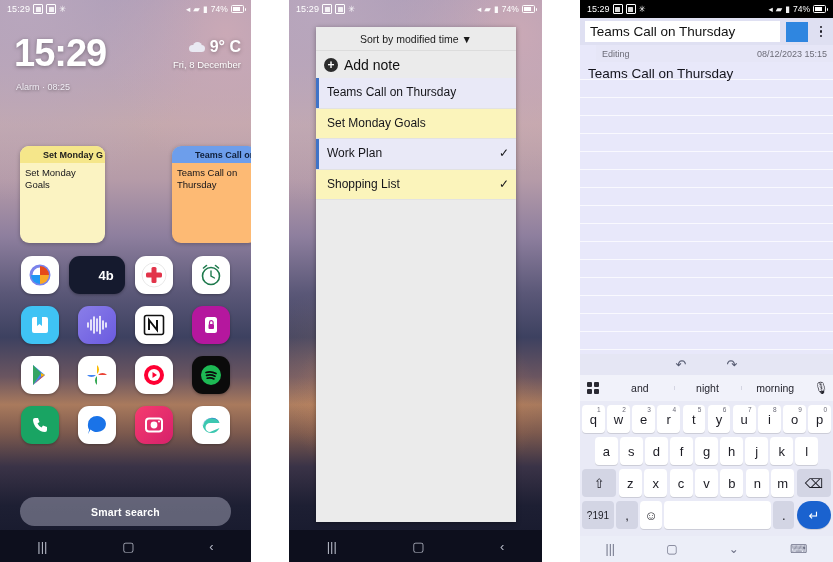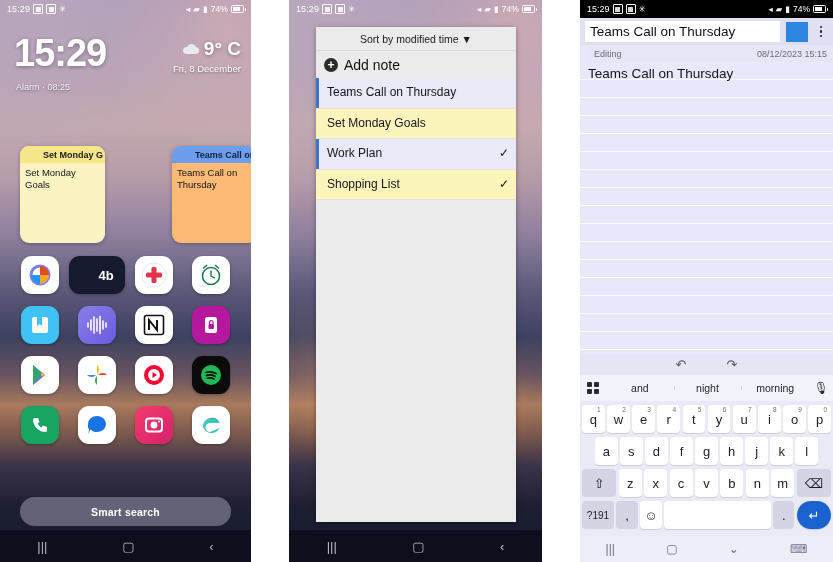--- a/index.html
+++ b/index.html
@@ -79,21 +79,21 @@
   .wrow{display:flex;align-items:center;justify-content:flex-end;gap:5px;}
   .cloud{
     position:relative;width:16px;height:10px;
   }
   .cloud:before{
     content:"";position:absolute;left:0;bottom:0;width:16px;height:7px;background:#e9e9f2;border-radius:5px;
   }
   .cloud:after{
     content:"";position:absolute;left:4px;top:0;width:9px;height:9px;background:#e9e9f2;border-radius:50%;
   }
-  .temp{font-size:19px;font-weight:bold;text-shadow:0 1px 4px rgba(0,0,0,.35);}
+  .temp{font-size:16px;font-weight:bold;text-shadow:0 1px 4px rgba(0,0,0,.35);}
   .wdate{font-size:9.5px;margin-top:3px;text-shadow:0 1px 3px rgba(0,0,0,.45);}
 
   
   .widgets{position:absolute;top:146px;left:0;right:0;height:105px;}
   .nwidget{
     position:absolute;top:0;width:85px;height:97px;border-radius:9px;overflow:hidden;
     box-shadow:0 1px 4px rgba(0,0,0,.28);
   }
   #widget-yellow{left:20px;background:#fbf3c2;}
   #widget-lav{left:144px;background:#fdba74;margin-left:28px;}
@@ -181,21 +181,21 @@
   }
   .p3-input{
     flex:1;background:#ffffff;height:21px;display:flex;align-items:center;padding:0 4px;
     box-sizing:border-box;font-size:13.5px;color:#111;
     border:1px solid #ffffff;white-space:nowrap;overflow:hidden;
   }
   .swatch{width:22px;height:20px;background:#2f86e0;flex:0 0 auto;}
   .kebab{width:14px;display:flex;flex-direction:column;align-items:center;gap:2px;flex:0 0 auto;}
   .kebab i{width:2.5px;height:2.5px;background:#1b1b24;border-radius:50%;display:block;}
   .p3-meta{
-    position:absolute;top:45px;left:8px;right:0;height:17px;background:#e6e6f7;
+    position:absolute;top:45px;left:16px;right:0;height:17px;background:#e6e6f7;
     display:flex;align-items:center;justify-content:space-between;
     padding:0 6px;box-sizing:border-box;font-size:9px;color:#6c6c78;
   }
   .p3-body{
     position:absolute;top:62px;left:0;right:0;bottom:208px;background:#e8e8fa;
     background-image:repeating-linear-gradient(180deg,
        rgba(255,255,255,0) 0px, rgba(255,255,255,0) 17px,
        rgba(255,255,255,.75) 17px, rgba(255,255,255,.75) 18px);
     padding:3px 8px 0;box-sizing:border-box;
   }

